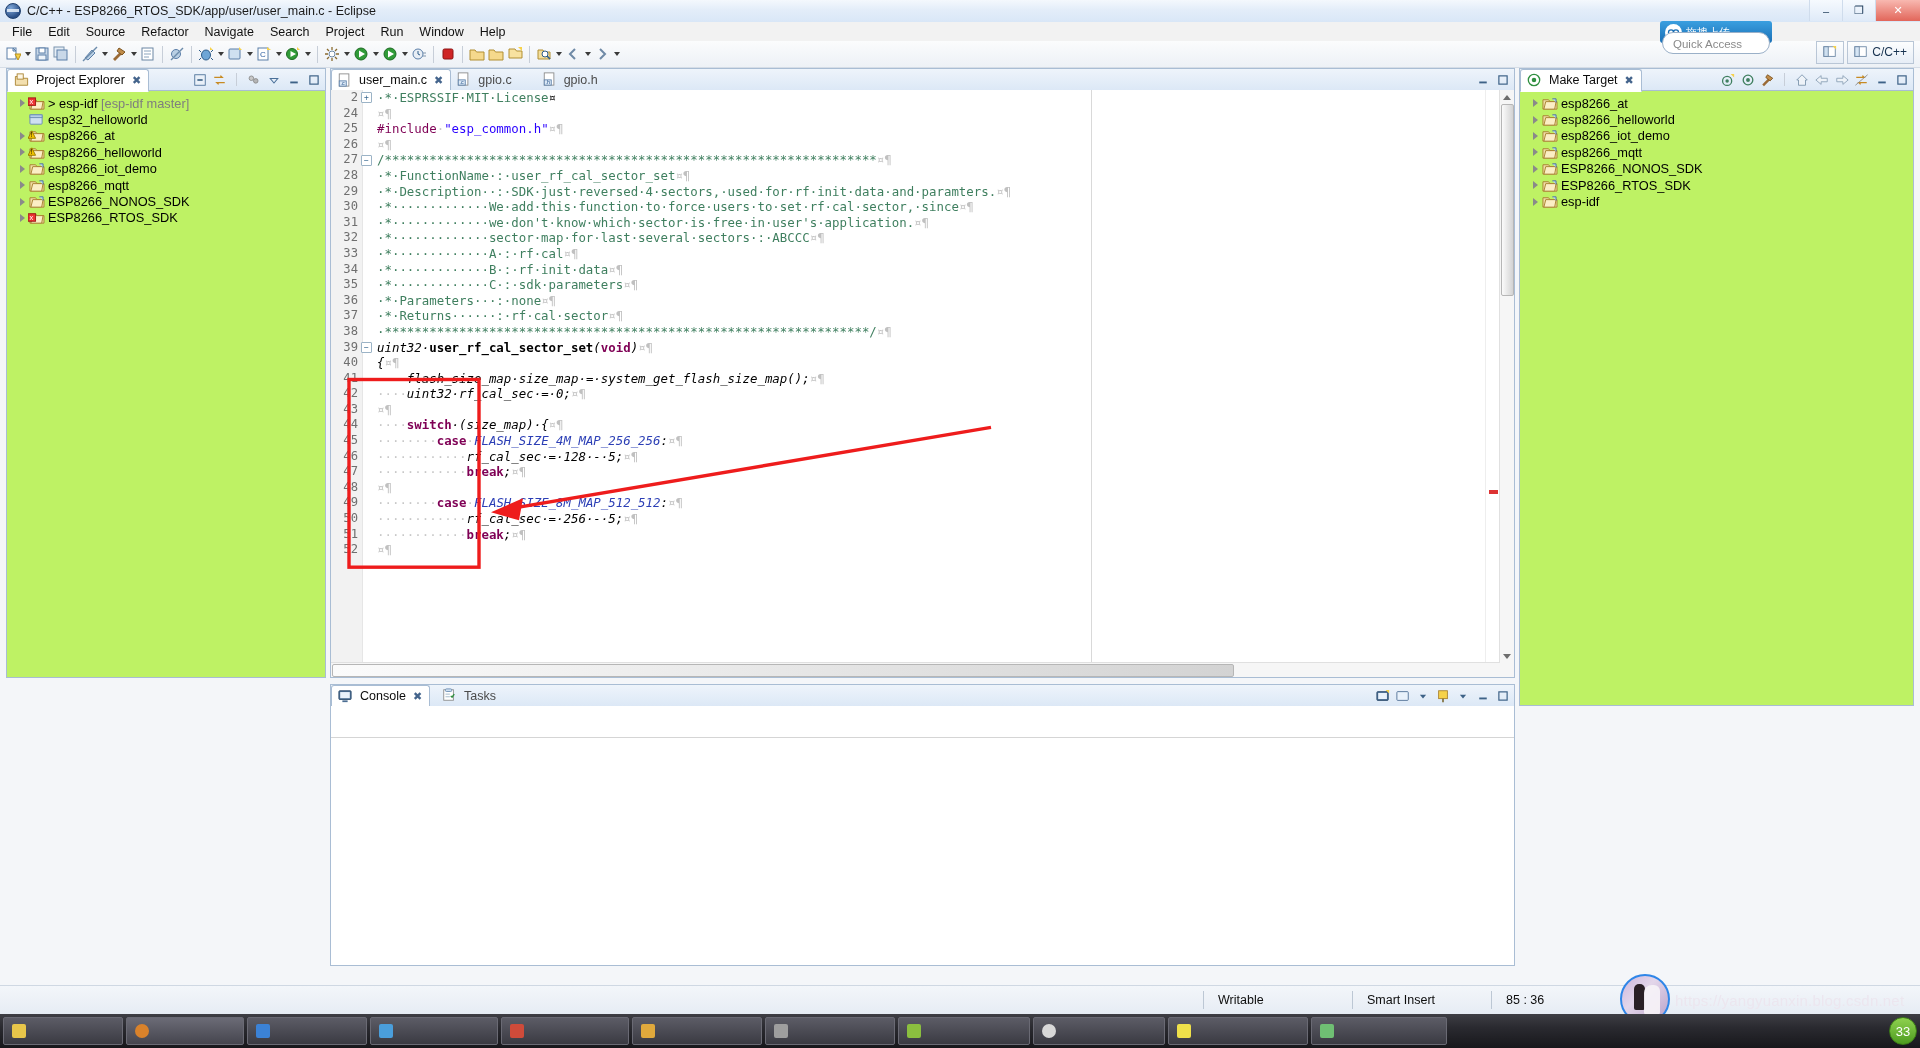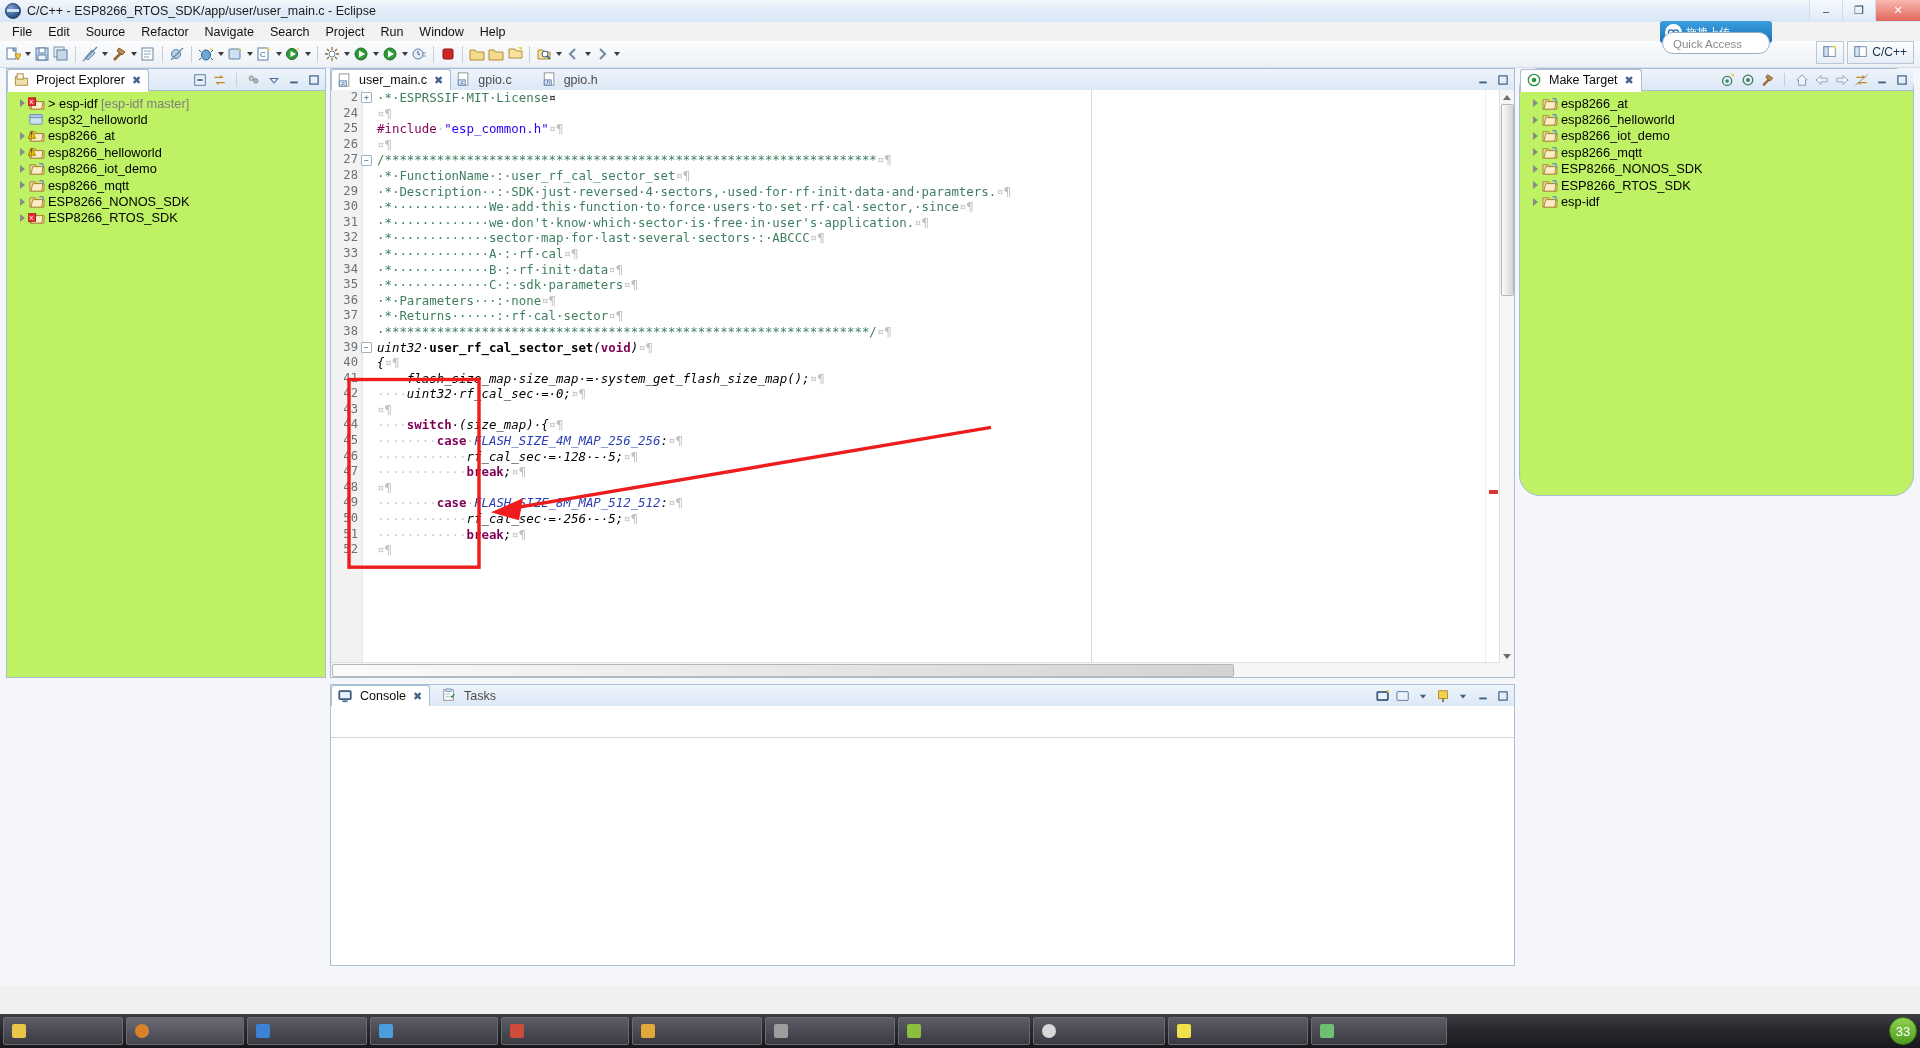--- a/index.html
+++ b/index.html
@@ -660,21 +660,21 @@
         </div>
 
         <svg class="anno" viewBox="0 0 1183 588" preserveAspectRatio="none">
           <rect x="18" y="290" width="130" height="188" fill="none" stroke="#ee1c1c" stroke-width="3.4"></rect>
           <line x1="660" y1="338" x2="175" y2="420" stroke="#ee1c1c" stroke-width="3.4"></line>
           <polygon points="160,423 192,409 188,431" fill="#ee1c1c"></polygon>
         </svg>
       </div>
     </div>
 
-    <div class="panel" style="left:1519px; top:0px; width:395px; height:428px;border-radius:21px;">
+    <div class="panel" style="left:1519px; top:0px; width:395px; height:638px;">
       <div class="panel-tabbar">
         <div class="ptab active">
           <span class="ticon" style="width:15px;flex:0 0 15px;">
             <svg width="14" height="14" viewBox="0 0 16 16">
                 <circle cx="8" cy="8" r="6.5" fill="#fff" stroke="#2f8f3f" stroke-width="1.5"></circle>
                 <circle cx="8" cy="8" r="2.6" fill="#2f8f3f"></circle>
               </svg>
           </span>
           <span>Make Target</span>
           <span class="xmark">✖</span>
@@ -865,20 +865,32 @@
           </span>
         </div>
       </div>
       <div class="console-body">
         <div class="console-line"></div>
       </div>
     </div>
 
   </div>
 
+  <div class="statusbar">
+    <div style="flex:1 1 auto;"></div>
+    <div class="sb-cell" style="width:120px;">Writable</div>
+    <div class="sb-cell" style="width:110px;">Smart Insert</div>
+    <div class="sb-cell" style="width:110px;">85 : 36</div>
+    <div style="width:290px;"></div>
+    <div class="sb-avatar">
+      <div class="fig1"></div>
+      <div class="fig2"></div>
+    </div>
+    <div class="sb-watermark">https://yangyuanxin.blog.csdn.net</div>
+  </div>
 
   <div class="taskbar">
     <div class="tb-item" style="width:120px;">
       <span class="tb-sq" style="background:#e8c64a;"></span>
     </div>
     <div class="tb-item" style="width:118px;background:linear-gradient(to bottom,#6b6b76,#45454e);">
       <span class="tb-sq" style="background:#d9822b;border-radius:50%;"></span>
     </div>
     <div class="tb-item" style="width:120px;">
       <span class="tb-sq" style="background:#3b82d6;"></span>

